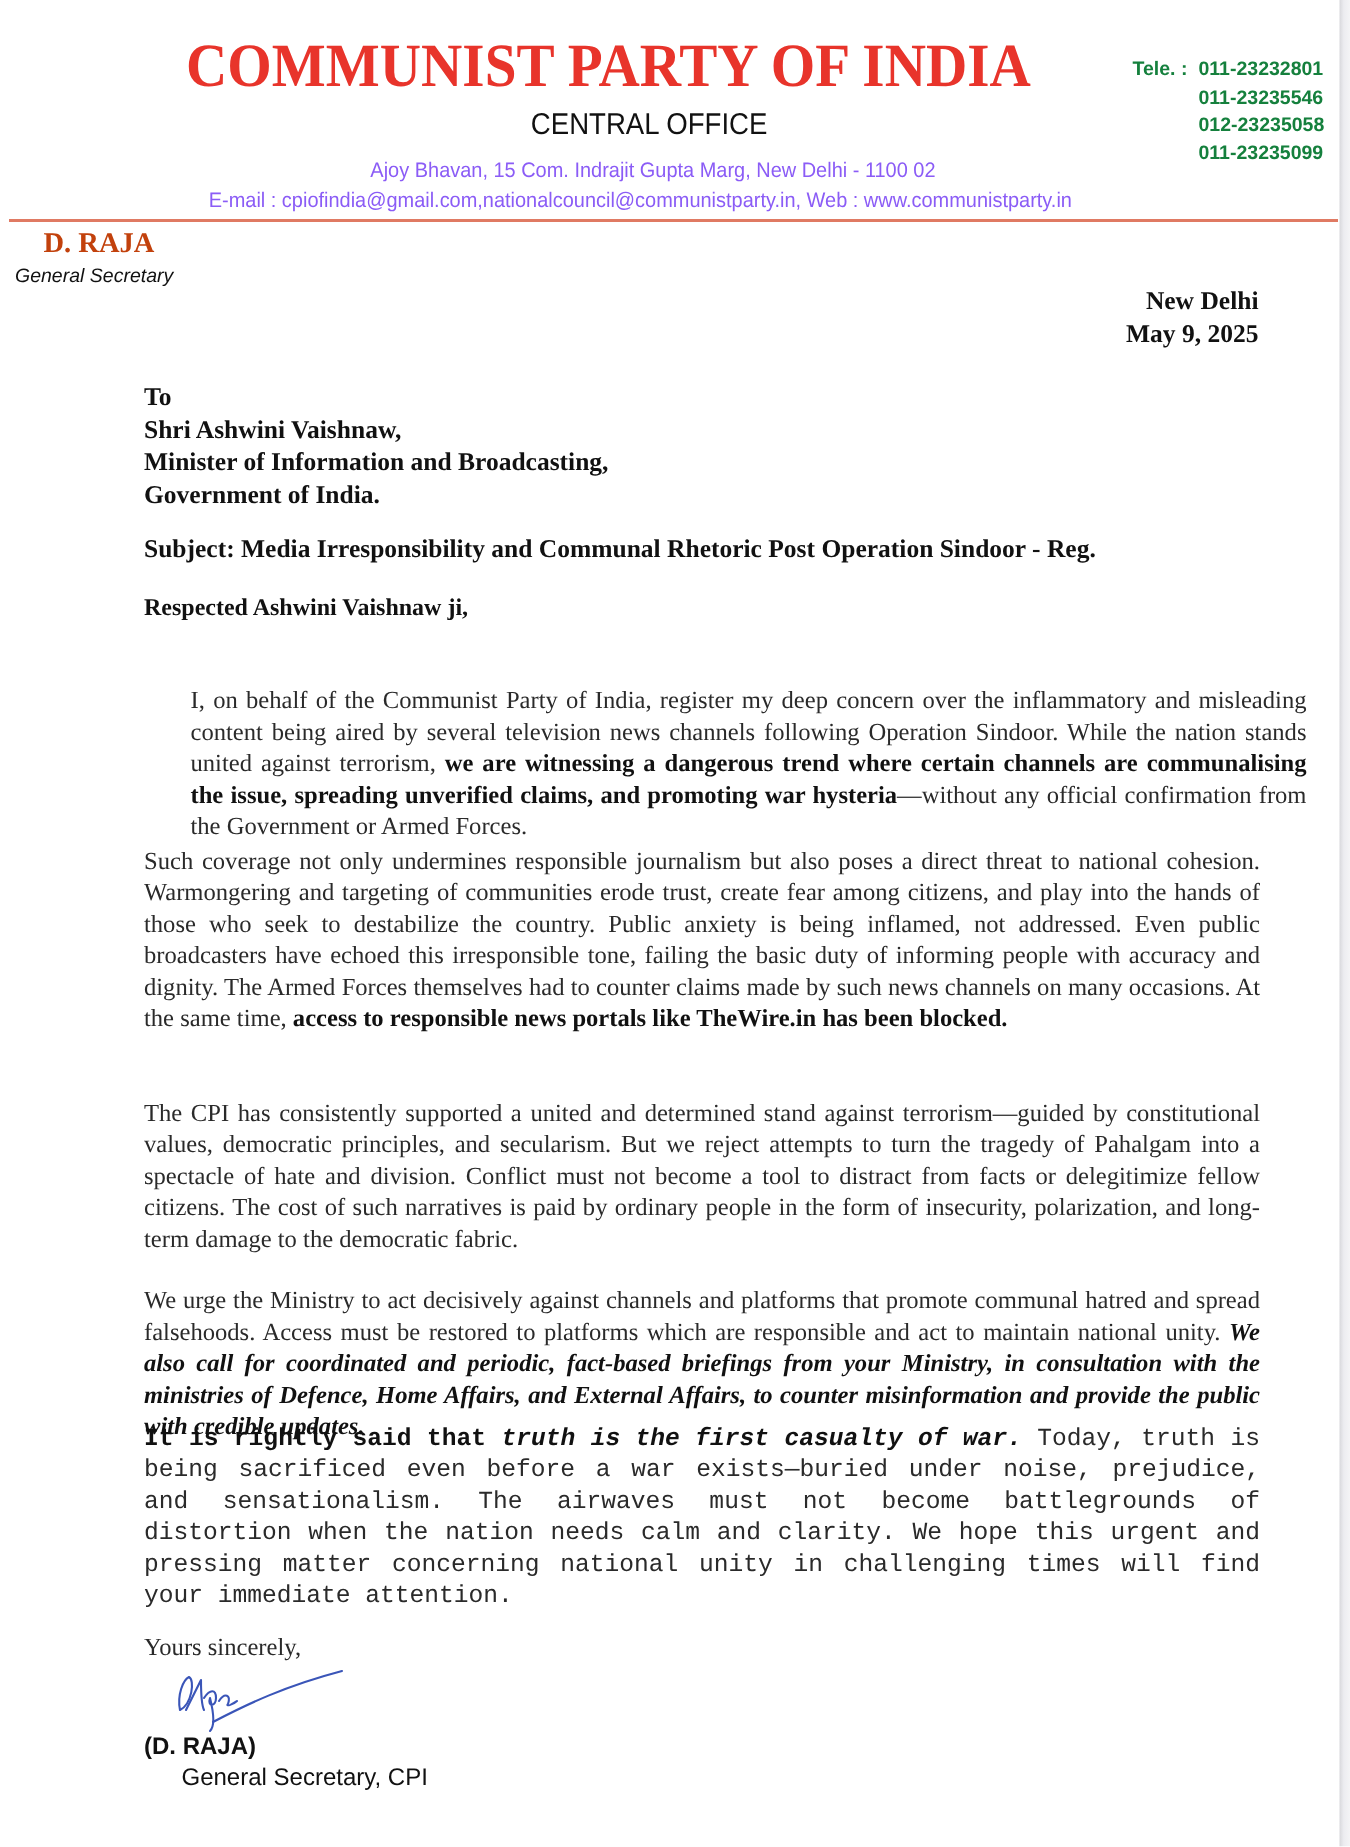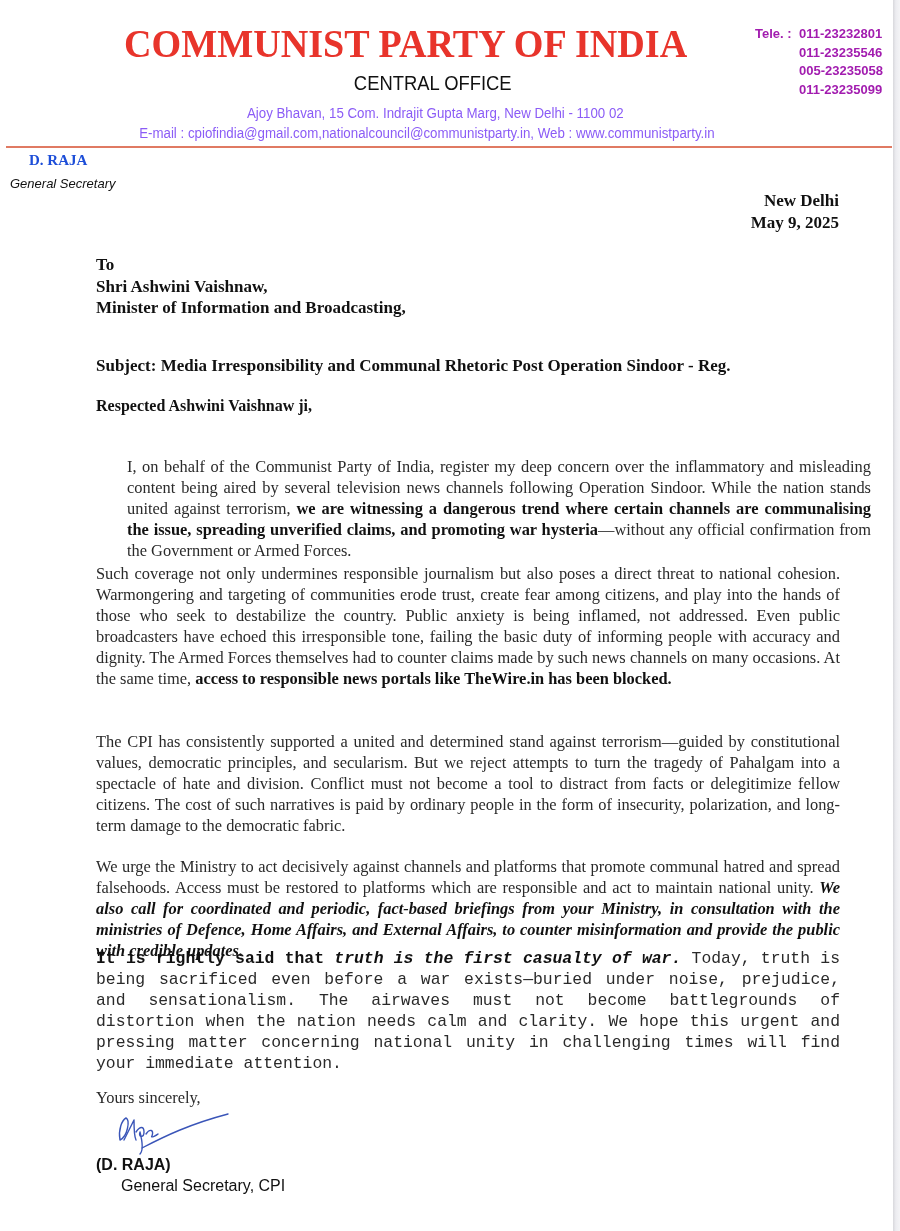--- a/index.html
+++ b/index.html
@@ -17,40 +17,40 @@
       font-size: 41px; color: #e8342b; letter-spacing: 0px; white-space: nowrap;
       transform: scaleX(0.93); transform-origin: left top; line-height: 46px;
     }
     .lh-sub {
       position: absolute; left: 0; width: 900px; top: 72px; text-align: center;
       font-family: "Liberation Sans", sans-serif; font-size: 20px; color: #111;
       padding-left: 12px;
     }
     .lh-sub span { display: inline-block; transform: scaleX(0.92); margin-left: 0px; position: relative; left: -29px; }
     .tele {
-      position: absolute; left: 755px; top: 25px;
-      font-family: "Liberation Sans", sans-serif; font-size: 13px; font-weight: bold; color: #a21caf;
+      position: absolute; left: 755px; top: 37px;
+      font-family: "Liberation Sans", sans-serif; font-size: 13px; font-weight: bold; color: #15803d;
       line-height: 18.5px;
     }
     .tele .row { white-space: nowrap; }
     .tele .lab { display: inline-block; width: 44px; }
     .tele .num { display: inline-block; }
     .lh-addr {
       position: absolute; left: 0; width: 900px; top: 103px; text-align: center;
       font-family: "Liberation Sans", sans-serif; font-size: 14px; color: #8b5cf6; line-height: 20px;
     }
     .lh-addr .a1 { position: relative; left: -15px; display:inline-block; transform: scaleX(0.95); }
     .lh-addr .a2 { position: relative; left: -23px; display:inline-block; transform: scaleX(0.95); }
     .rule {
       position: absolute; left: 6px; top: 146px; width: 886px; height: 2px;
       background: #e07a63;
     }
     .sender-name {
       position: absolute; left: 29px; top: 152px;
-      font-family: "Liberation Serif", serif; font-weight: bold; font-size: 15px; color: #1d4ed8;
+      font-family: "Liberation Serif", serif; font-weight: bold; font-size: 19px; color: #c2410c;
     }
     .sender-title {
       position: absolute; left: 10px; top: 176px;
       font-family: "Liberation Sans", sans-serif; font-style: italic; font-weight: normal; font-size: 13px; color: #111;
     }
     .place-date {
       position: absolute; right: 61px; top: 190px; text-align: right;
       font-family: "Liberation Serif", serif; font-weight: bold; font-size: 17px; line-height: 22px; color: #111;
     }
     .addressee {
@@ -95,21 +95,21 @@
 <body>
 
 <div class="page-edge"></div>
 
 <header>
   <div class="lh-title">COMMUNIST PARTY OF INDIA</div>
   <div class="lh-sub"><span>CENTRAL OFFICE</span></div>
   <div class="tele">
     <div class="row"><span class="lab">Tele. :</span><span class="num">011-23232801</span></div>
     <div class="row"><span class="lab"></span><span class="num">011-23235546</span></div>
-    <div class="row"><span class="lab"></span><span class="num">005-23235058</span></div>
+    <div class="row"><span class="lab"></span><span class="num">012-23235058</span></div>
     <div class="row"><span class="lab"></span><span class="num">011-23235099</span></div>
   </div>
   <div class="lh-addr">
     <div><span class="a1">Ajoy Bhavan, 15 Com. Indrajit Gupta Marg, New Delhi - 1100 02</span></div>
     <div><span class="a2">E-mail : cpiofindia@gmail.com,nationalcouncil@communistparty.in, Web : www.communistparty.in</span></div>
   </div>
   <div class="rule"></div>
 </header>
 
 <div class="sender-name">D. RAJA</div>
@@ -117,20 +117,21 @@
 
 <div class="place-date">
   <div>New Delhi</div>
   <div>May 9, 2025</div>
 </div>
 
 <div class="addressee">
   <div>To</div>
   <div>Shri Ashwini Vaishnaw,</div>
   <div>Minister of Information and Broadcasting,</div>
+  <div>Government of India.</div>
 </div>
 
 <div class="subject">Subject: Media Irresponsibility and Communal Rhetoric Post Operation Sindoor - Reg.</div>
 <div class="salutation">Respected Ashwini Vaishnaw ji,</div>
 
 <div class="para" id="p1"><span>I, on behalf of the Communist Party of India, register my deep concern over the inflammatory and misleading content being aired by several television news channels following Operation Sindoor. While the nation stands united against terrorism, </span><b>we are witnessing a dangerous trend where certain channels are communalising the issue, spreading unverified claims, and promoting war hysteria</b><span>—without any official confirmation from the Government or Armed Forces.</span></div>
 
 <div class="para" id="p2"><span>Such coverage not only undermines responsible journalism but also poses a direct threat to national cohesion. Warmongering and targeting of communities erode trust, create fear among citizens, and play into the hands of those who seek to destabilize the country. Public anxiety is being inflamed, not addressed. Even public broadcasters have echoed this irresponsible tone, failing the basic duty of informing people with accuracy and dignity. The Armed Forces themselves had to counter claims made by such news channels on many occasions. At the same time, </span><b>access to responsible news portals like TheWire.in has been blocked.</b></div>
 
 <div class="para" id="p3"><span>The CPI has consistently supported a united and determined stand against terrorism—guided by constitutional values, democratic principles, and secularism. But we reject attempts to turn the tragedy of Pahalgam into a spectacle of hate and division. Conflict must not become a tool to distract from facts or delegitimize fellow citizens. The cost of such narratives is paid by ordinary people in the form of insecurity, polarization, and long-term damage to the democratic fabric.</span></div>

